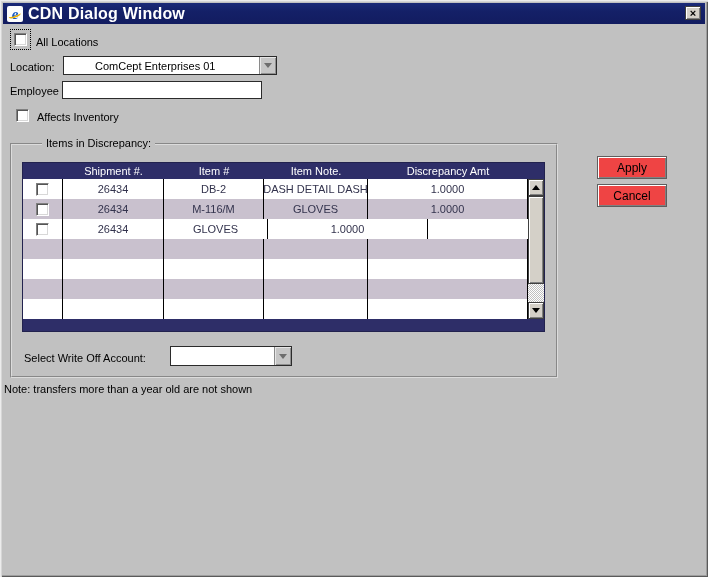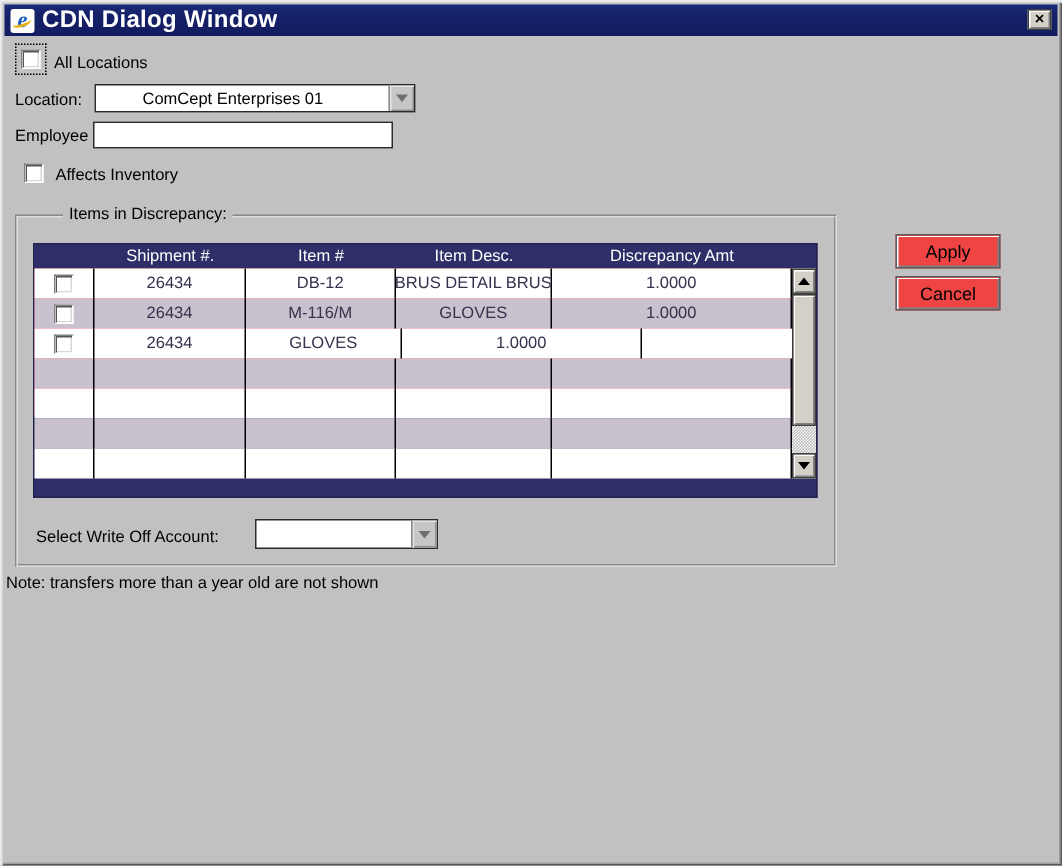--- a/index.html
+++ b/index.html
@@ -146,32 +146,32 @@
 
   <div class="groupbox">
     <span class="groupbox-label">Items in Discrepancy:</span>
   </div>
 
   <div class="grid">
     <div class="grid-head">
       <span class="hcell hc0"></span>
       <span class="hcell hc1">Shipment #.</span>
       <span class="hcell hc2">Item #</span>
-      <span class="hcell hc3">Item Desc.</span>
+      <span class="hcell hc3">Item Note.</span>
       <span class="hcell hc4">Discrepancy Amt</span>
       <span class="hcell hc5"></span>
     </div>
     <div class="grid-body">
       <div class="grow plain">
         <span class="gcell gc0">
             <span class="checkbox"></span>
           </span>
         <span class="gcell gc1">26434</span>
-        <span class="gcell gc2">DB-12</span>
-        <span class="gcell gc3">BRUS DETAIL BRUS</span>
+        <span class="gcell gc2">DB-2</span>
+        <span class="gcell gc3">DASH DETAIL DASH</span>
         <span class="gcell gc4">1.0000</span>
       </div>
       <div class="grow alt">
         <span class="gcell gc0">
             <span class="checkbox"></span>
           </span>
         <span class="gcell gc1">26434</span>
         <span class="gcell gc2">M-116/M</span>
         <span class="gcell gc3">GLOVES</span>
         <span class="gcell gc4">1.0000</span>

